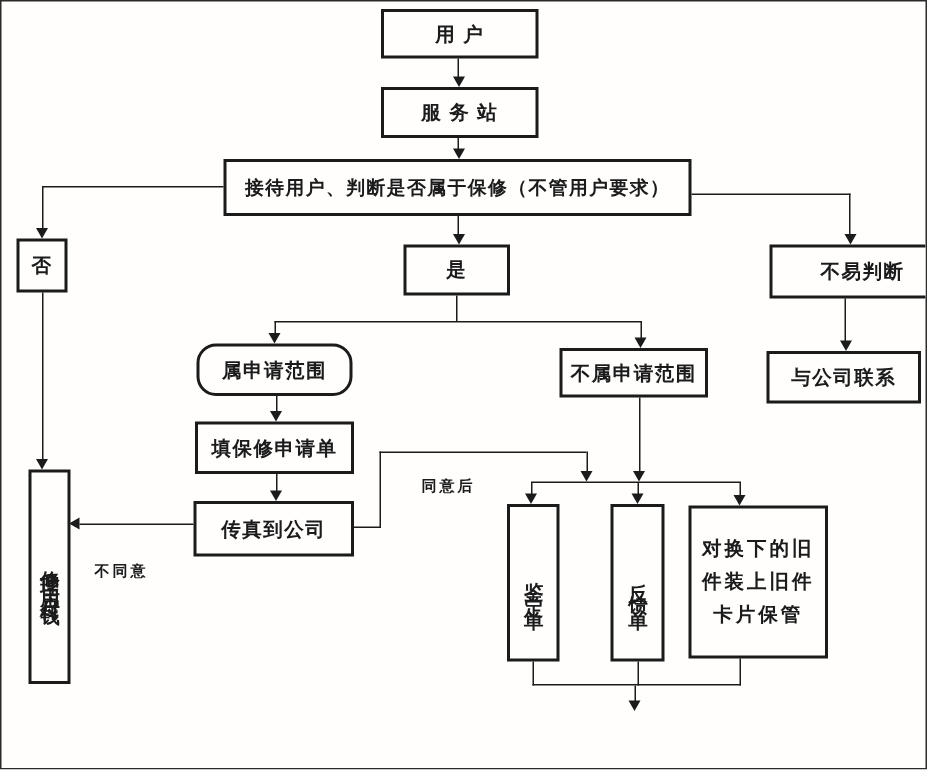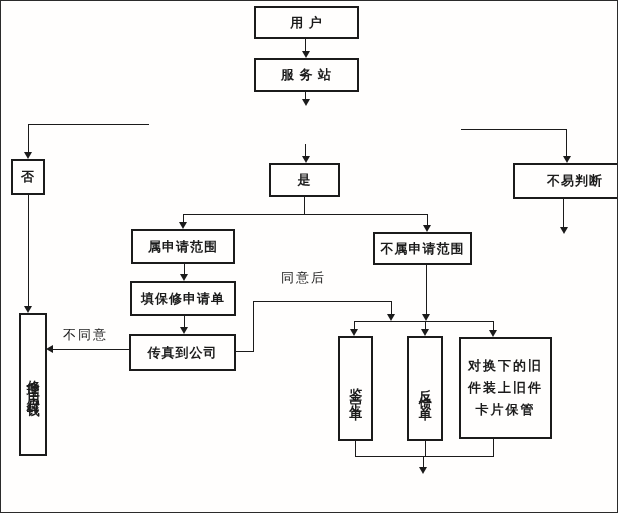--- a/index.html
+++ b/index.html
@@ -21,40 +21,42 @@
   .wrapbox{letter-spacing:2px;line-height:1.7;padding:2px 6px;font-size:13px;}
   .hline,.vline{position:absolute;background:#1b1b1b;}
   .hline{height:1px;}
   .vline{width:1px;}
   .ad{position:absolute;width:0;height:0;
       border-left:4px solid transparent;border-right:4px solid transparent;
       border-top:7px solid #1b1b1b;}
   .al{position:absolute;width:0;height:0;
       border-top:4px solid transparent;border-bottom:4px solid transparent;
       border-right:7px solid #1b1b1b;}
-  .lbl{position:absolute;font-weight:normal;font-size:13px;letter-spacing:2px;}
+  .lbl{position:absolute;font-weight:bold;font-size:10px;letter-spacing:2px;margin-top:48px;}
 </style>
 </head>
 <body>
 
 <div id="stage">
 
   <div class="box" style="left:253px;top:57px;width:105px;height:34px;">服 务 站</div>
 
   <div class="box" style="left:253px;top:5px;width:105px;height:33px;">用  户</div>
 
+  <div class="box" style="left:148px;top:105px;width:312px;height:38px;font-size:12.5px;">接待用户、判断是否属于保修（不管用户要求）</div>
 
   <div class="box" style="left:10px;top:158px;width:34px;height:36px;">否</div>
 
   <div class="box" style="left:268px;top:162px;width:71px;height:34px;">是</div>
 
   <div class="box" style="left:512px;top:162px;width:124px;height:36px;">不易判断</div>
 
+  <div class="box" style="left:510px;top:233px;width:103px;height:35px;">与公司联系</div>
 
-  <div class="box" style="left:130px;top:228px;width:104px;height:35px;">属申请范围</div>
+  <div class="box" style="left:130px;top:228px;width:104px;height:35px;border-radius:13px;">属申请范围</div>
 
   <div class="box" style="left:129px;top:280px;width:106px;height:35px;">填保修申请单</div>
 
   <div class="box" style="left:372px;top:231px;width:99px;height:33px;">不属申请范围</div>
 
   <div class="box" style="left:128px;top:333px;width:107px;height:37px;">传真到公司</div>
 
   <div class="box vbox vbox-tight" style="left:18px;top:312px;width:28px;height:143px;">修理（用户付钱）</div>
 
   <div class="box vbox" style="left:337px;top:335px;width:35px;height:105px;">鉴定单</div>

